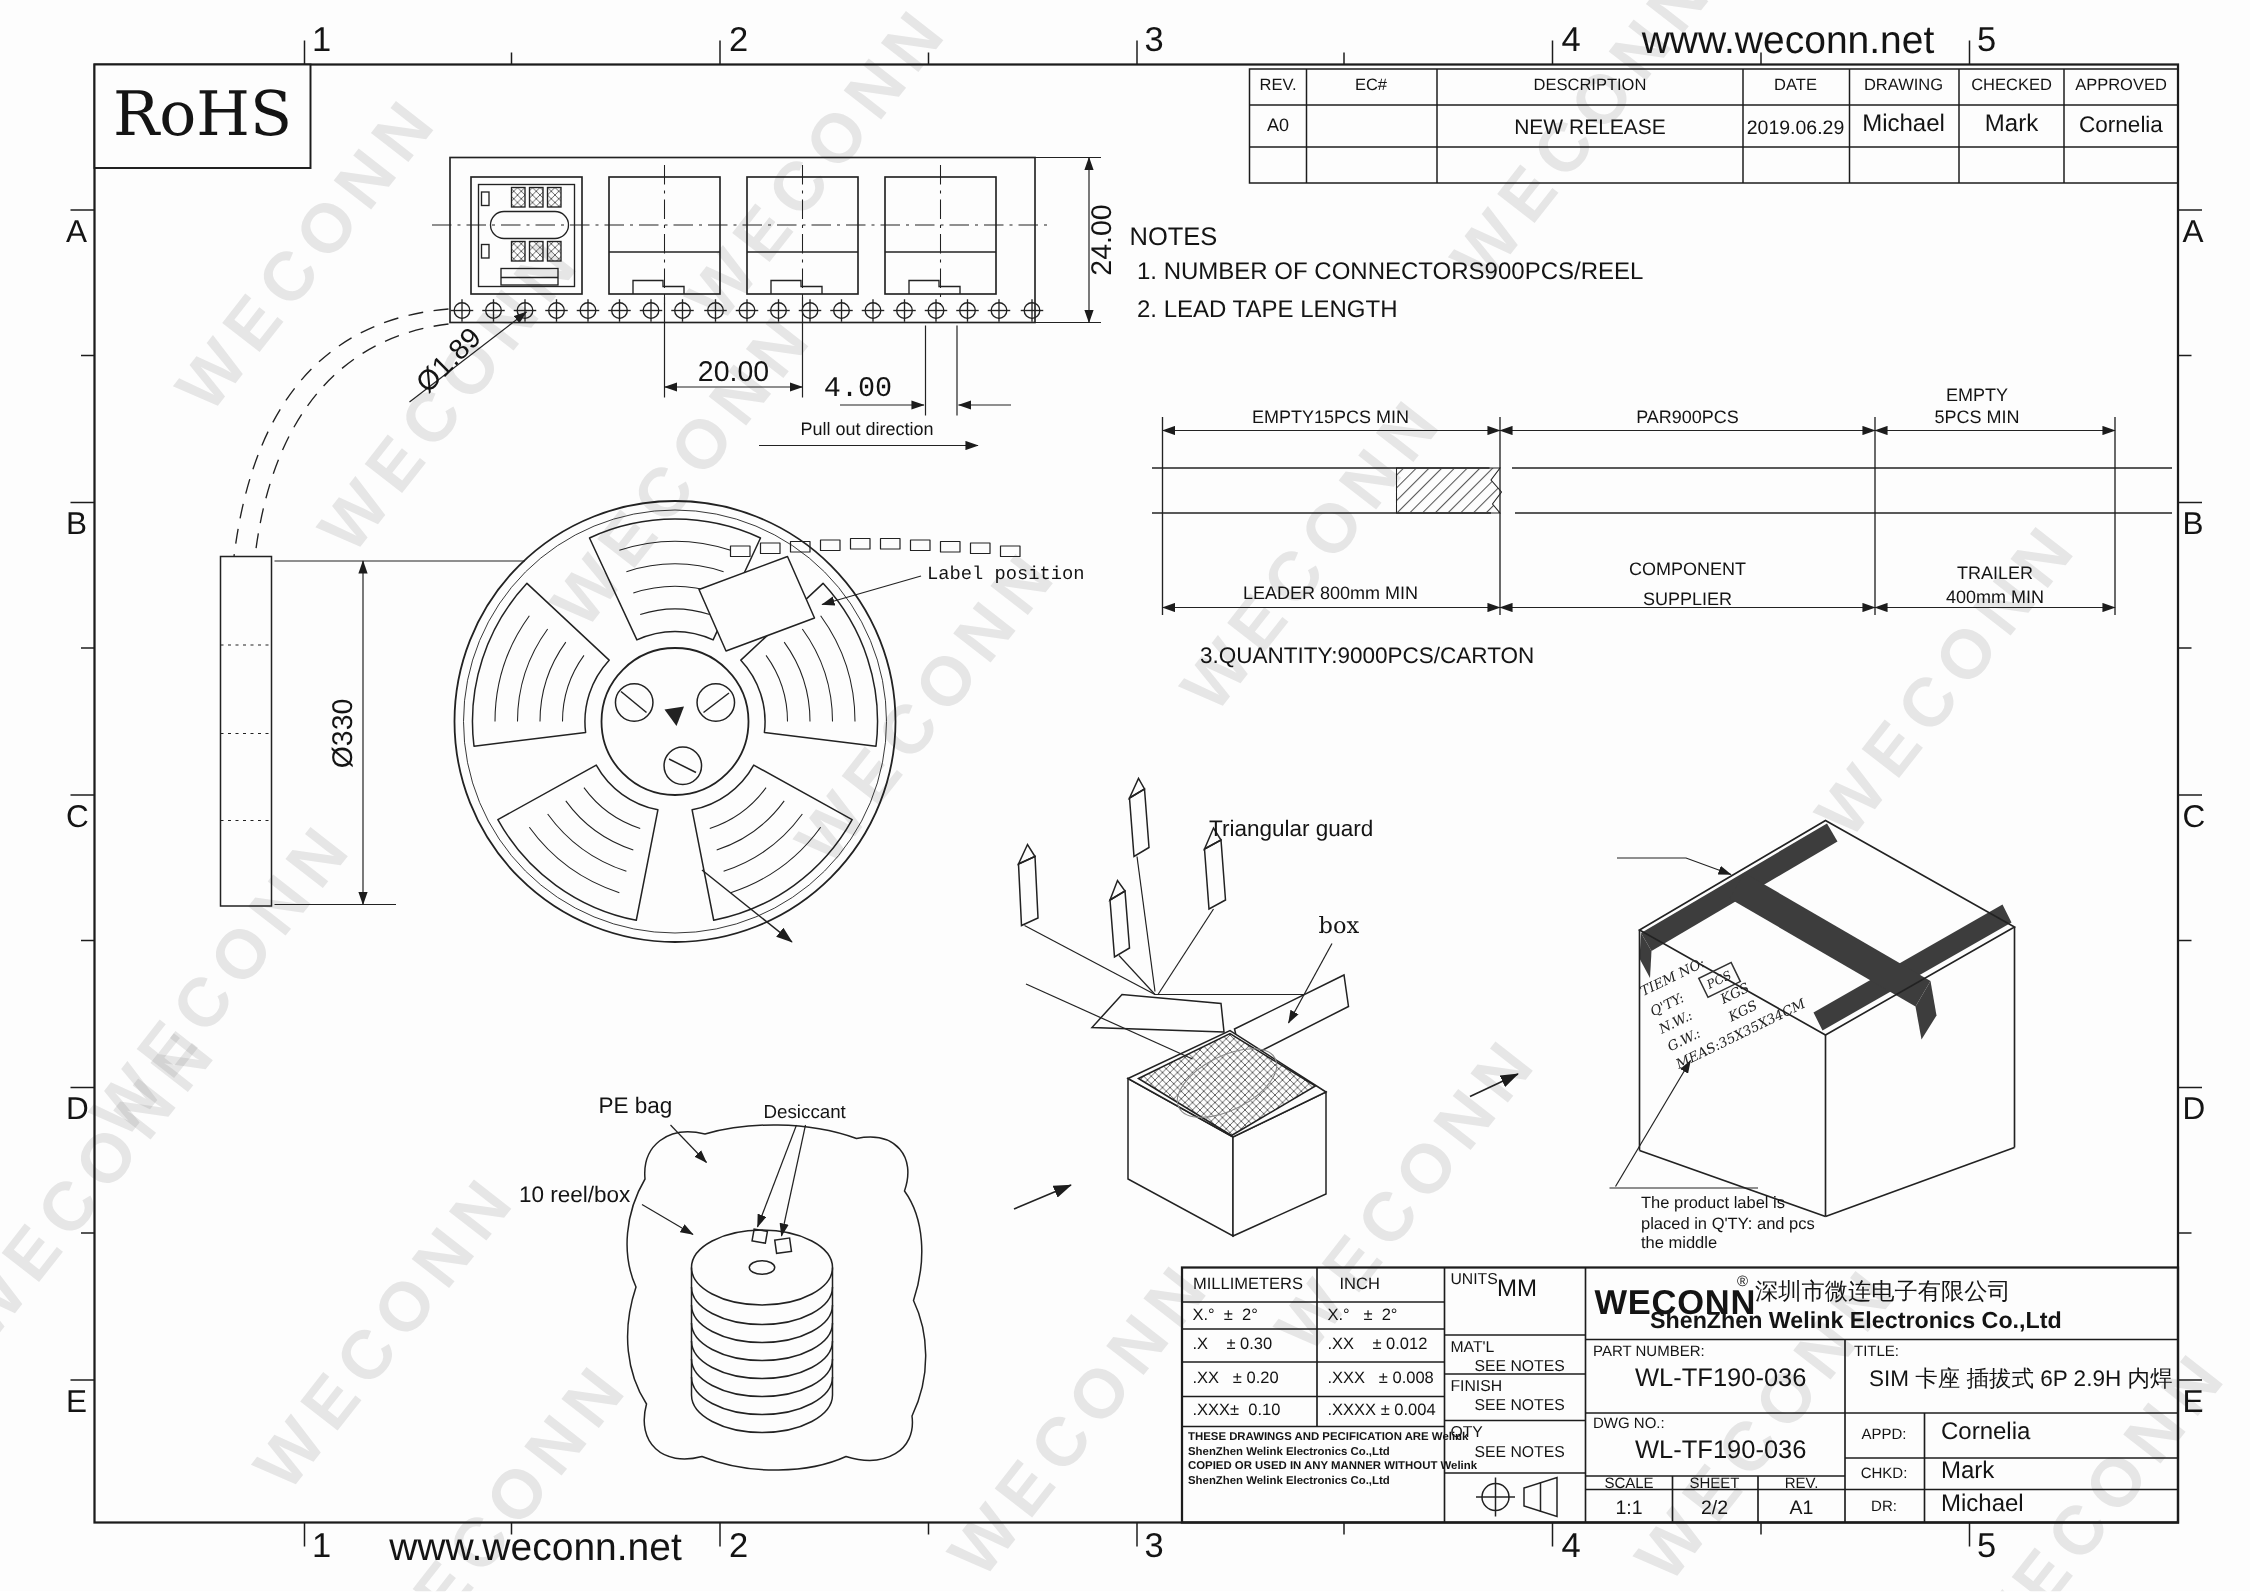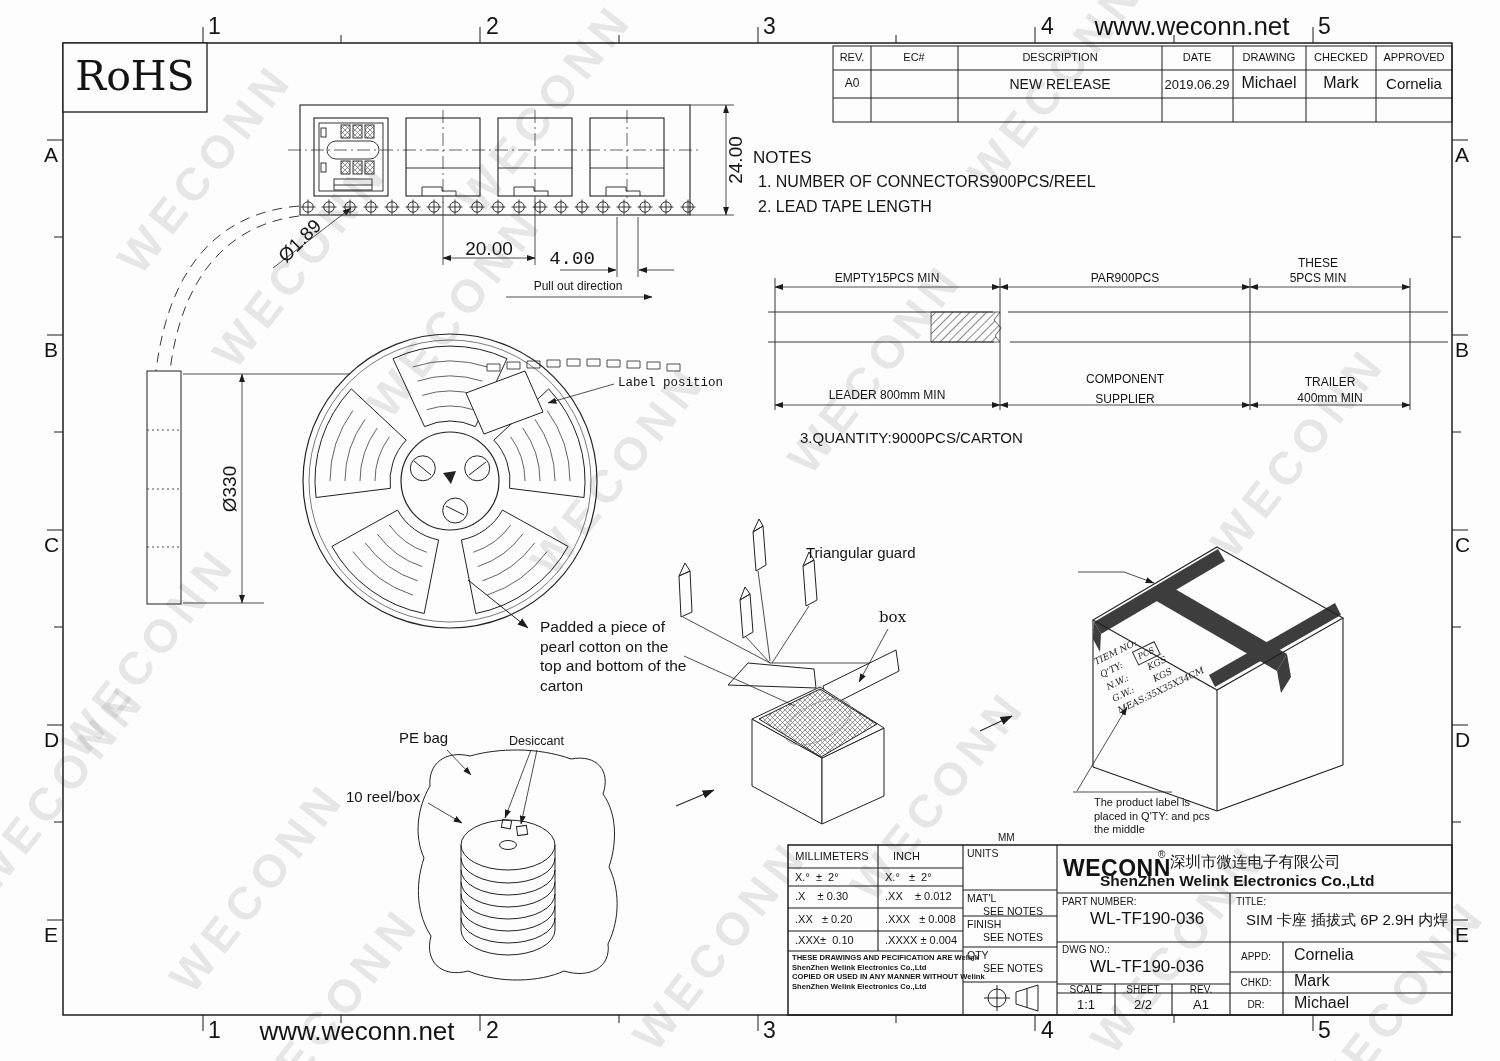--- a/index.html
+++ b/index.html
@@ -457,35 +457,31 @@
   <div class="lbl" style="left:800px;top:429px;font-size:15px;">3.QUANTITY:9000PCS/CARTON</div>
 
   <div class="lbl" style="left:736px;top:160px;font-size:19px;transform:translate(-50%,-50%) rotate(-90deg);">24.00</div>
   <div class="lbl c" style="left:489px;top:238px;font-size:19px;">20.00</div>
   <div class="lbl c" style="left:572px;top:248px;font-size:19px;font-family:Liberation Mono, monospace;">4.00</div>
   <div class="lbl" style="left:300px;top:241px;font-size:19px;transform:translate(-50%,-50%) rotate(-45deg);">Ø1.89</div>
   <div class="lbl c" style="left:578px;top:280px;font-size:12px;">Pull out direction</div>
 
   <div class="lbl c" style="left:887px;top:272px;font-size:12px;">EMPTY15PCS MIN</div>
   <div class="lbl c" style="left:1125px;top:272px;font-size:12px;">PAR900PCS</div>
-  <div class="lbl c" style="left:1318px;top:256px;font-size:12px;line-height:15px;">THESE
+  <div class="lbl c" style="left:1318px;top:256px;font-size:12px;line-height:15px;">EMPTY
 5PCS MIN</div>
   <div class="lbl c" style="left:887px;top:389px;font-size:12px;text-align:right;">LEADER 800mm MIN</div>
   <div class="lbl c" style="left:1125px;top:369px;font-size:12px;line-height:20px;">COMPONENT
 SUPPLIER</div>
   <div class="lbl c" style="left:1330px;top:374px;font-size:12px;line-height:16px;">TRAILER
 400mm MIN</div>
 
   <div class="lbl" style="left:230px;top:489px;font-size:19px;transform:translate(-50%,-50%) rotate(-90deg);">Ø330</div>
   <div class="lbl" style="left:618px;top:376px;font-size:12.5px;font-family:Liberation Mono, monospace;">Label position</div>
 
-  <div class="lbl" style="left:540px;top:617px;font-size:15.5px;line-height:19.5px;">Padded a piece of
-pearl cotton on the
-top and bottom of the
-carton</div>
   <div class="lbl" style="left:806px;top:544px;font-size:15px;">Triangular guard</div>
   <div class="lbl serif" style="left:879px;top:609px;font-size:15px;">box</div>
   <div class="lbl" style="left:399px;top:729px;font-size:15px;">PE bag</div>
   <div class="lbl" style="left:509px;top:734px;font-size:12.5px;">Desiccant</div>
   <div class="lbl" style="left:346px;top:788px;font-size:15px;">10 reel/box</div>
   <div class="lbl" style="left:1094px;top:796px;font-size:11px;line-height:13.5px;">The product label is
 placed in Q'TY:  and pcs
 the middle</div>
 
   <div class="carton-label">
@@ -504,21 +500,21 @@
   <div class="lbl pre" style="left:795px;top:934px;font-size:11px;">.XXX±  0.10</div>
   <div class="lbl pre" style="left:885px;top:871px;font-size:11px;">X.°   ±  2°</div>
   <div class="lbl pre" style="left:885px;top:890px;font-size:11px;">.XX    ± 0.012</div>
   <div class="lbl pre" style="left:885px;top:913px;font-size:11px;">.XXX   ± 0.008</div>
   <div class="lbl pre" style="left:885px;top:934px;font-size:11px;">.XXXX ± 0.004</div>
   <div class="lbl disc" style="left:792px;top:953px;font-size:7.6px;line-height:9.6px;">THESE DRAWINGS AND PECIFICATION  ARE Welink
 ShenZhen Welink Electronics Co.,Ltd
 COPIED OR USED IN ANY MANNER WITHOUT Welink
 ShenZhen Welink Electronics Co.,Ltd</div>
   <div class="lbl" style="left:967px;top:847px;font-size:10.5px;">UNITS</div>
-  <div class="lbl" style="left:998px;top:832px;font-size:10px;">MM</div>
+  <div class="lbl" style="left:998px;top:851px;font-size:16px;">MM</div>
   <div class="lbl" style="left:967px;top:892px;font-size:10.5px;">MAT'L</div>
   <div class="lbl" style="left:983px;top:905px;font-size:10.5px;">SEE NOTES</div>
   <div class="lbl" style="left:967px;top:918px;font-size:10.5px;">FINISH</div>
   <div class="lbl" style="left:983px;top:931px;font-size:10.5px;">SEE NOTES</div>
   <div class="lbl" style="left:967px;top:949px;font-size:10.5px;">QTY</div>
   <div class="lbl" style="left:983px;top:962px;font-size:10.5px;">SEE NOTES</div>
   <div class="lbl" style="left:1063px;top:855px;font-size:23px;font-weight:bold;letter-spacing:0.5px;">WECONN</div>
   <div class="lbl" style="left:1158px;top:849px;font-size:10px;">®</div>
   <div class="lbl" style="left:1170px;top:853px;font-size:15.5px;">深圳市微连电子有限公司</div>
   <div class="lbl" style="left:1100px;top:872px;font-size:15.5px;font-weight:bold;">ShenZhen Welink Electronics Co.,Ltd</div>

